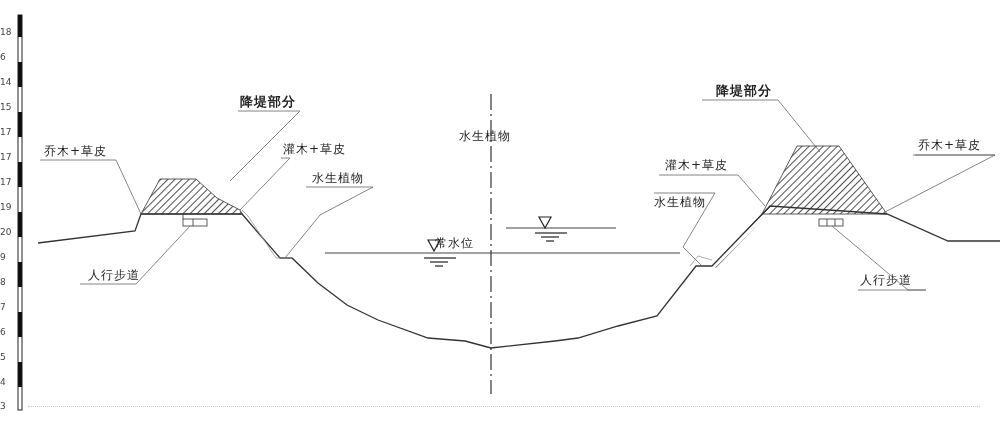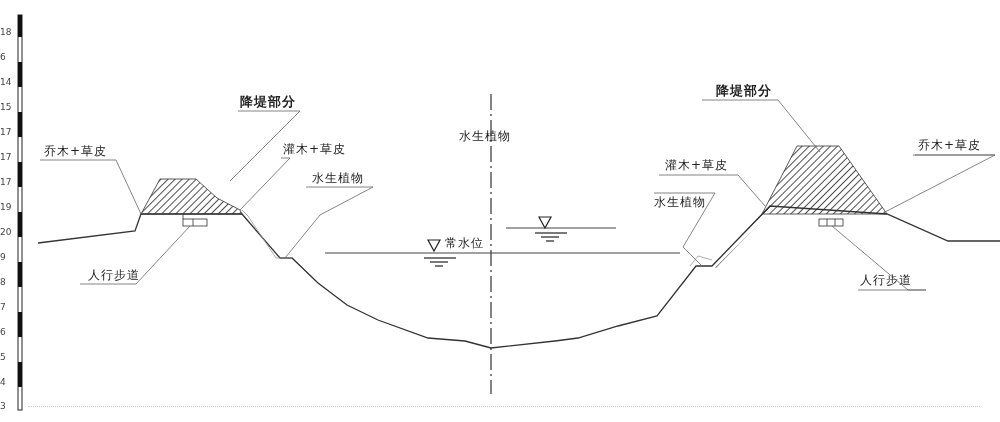--- a/index.html
+++ b/index.html
@@ -111,21 +111,21 @@
   <span class="tick" style="top:377px">4</span>
   <span class="tick" style="top:401px">3</span>
 </div>
 
 <span class="lbl" style="left:44px;top:143px">乔木+草皮</span>
 <span class="lbl big" style="left:240px;top:93px">降堤部分</span>
 <span class="lbl" style="left:283px;top:141px">灌木+草皮</span>
 <span class="lbl" style="left:312px;top:170px">水生植物</span>
 <span class="lbl" style="left:88px;top:267px">人行步道</span>
 <span class="lbl" style="left:459px;top:128px">水生植物</span>
-<span class="lbl" style="left:445px;top:235px">常水位</span>
+<span class="lbl" style="left:435px;top:235px">常水位</span>
 <span class="lbl" style="left:562px;top:208px"></span>
 <span class="lbl big" style="left:716px;top:82px">降堤部分</span>
 <span class="lbl" style="left:665px;top:157px">灌木+草皮</span>
 <span class="lbl" style="left:918px;top:137px">乔木+草皮</span>
 <span class="lbl" style="left:654px;top:194px">水生植物</span>
 <span class="lbl" style="left:860px;top:272px">人行步道</span>
 
 <div class="bottom-rule"></div>
 
 </body></html>

